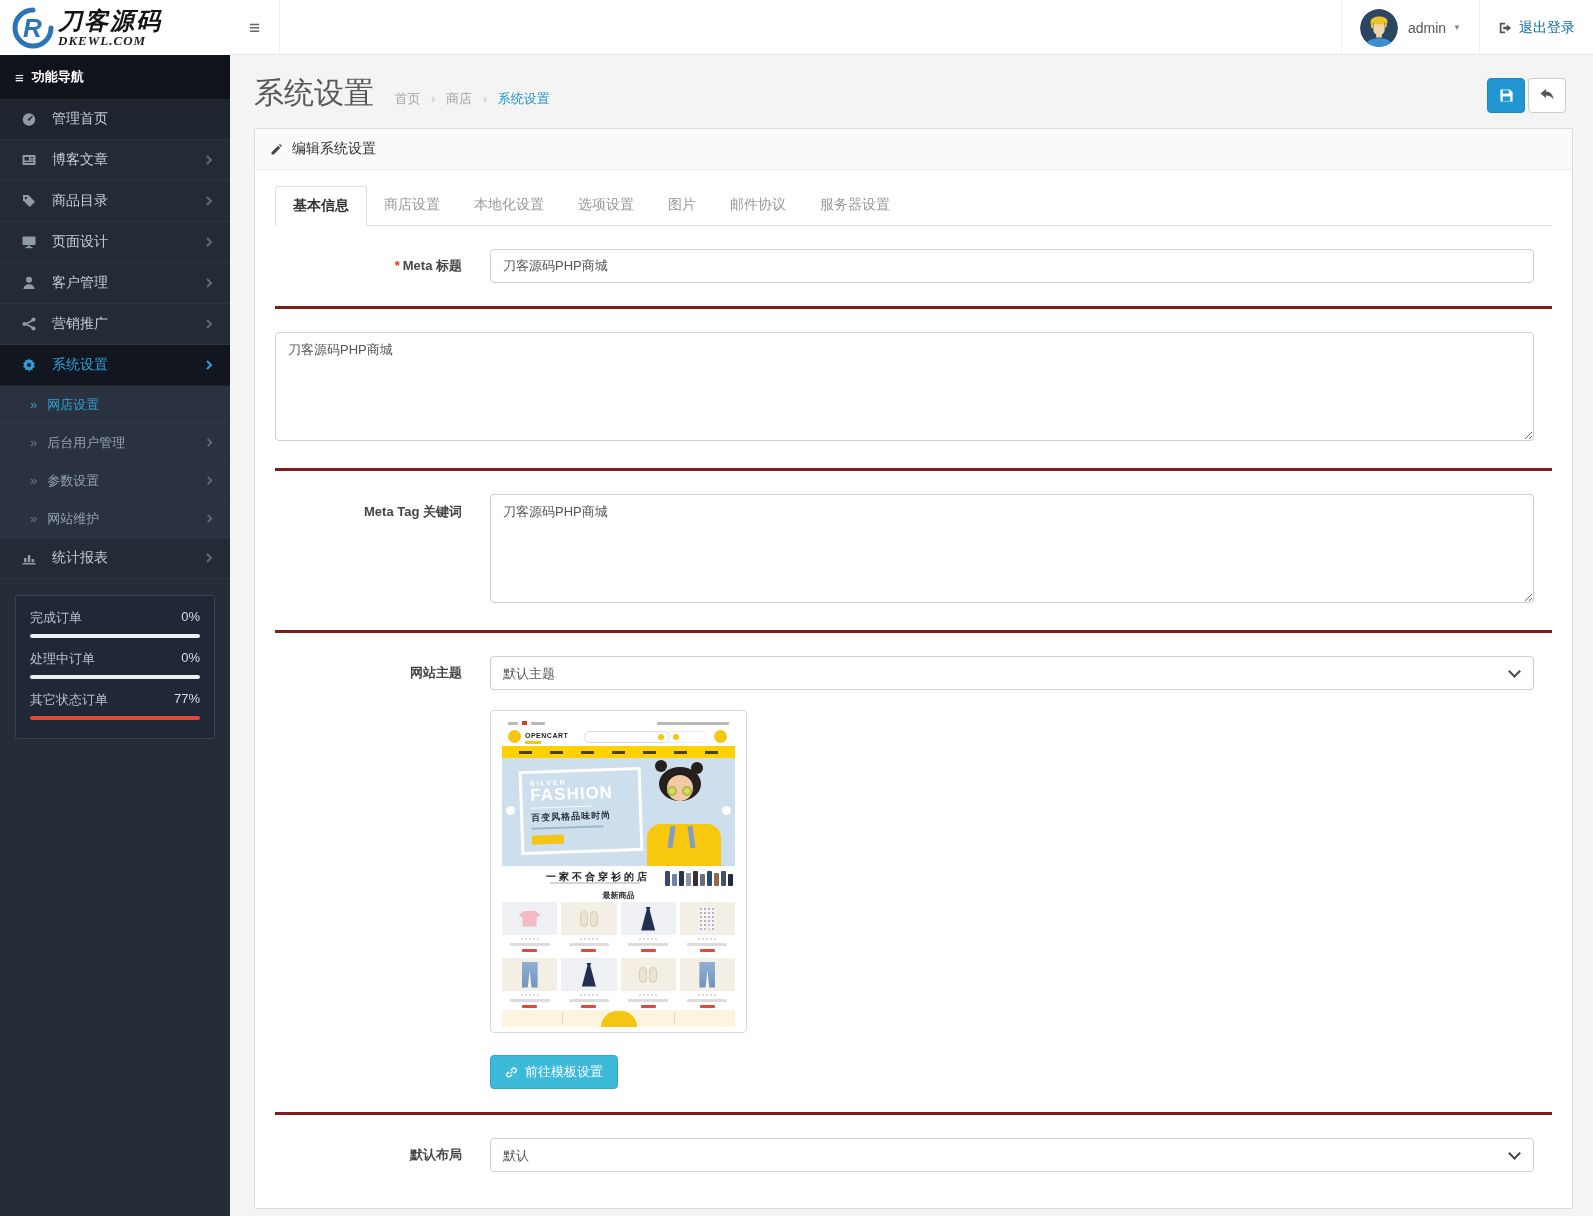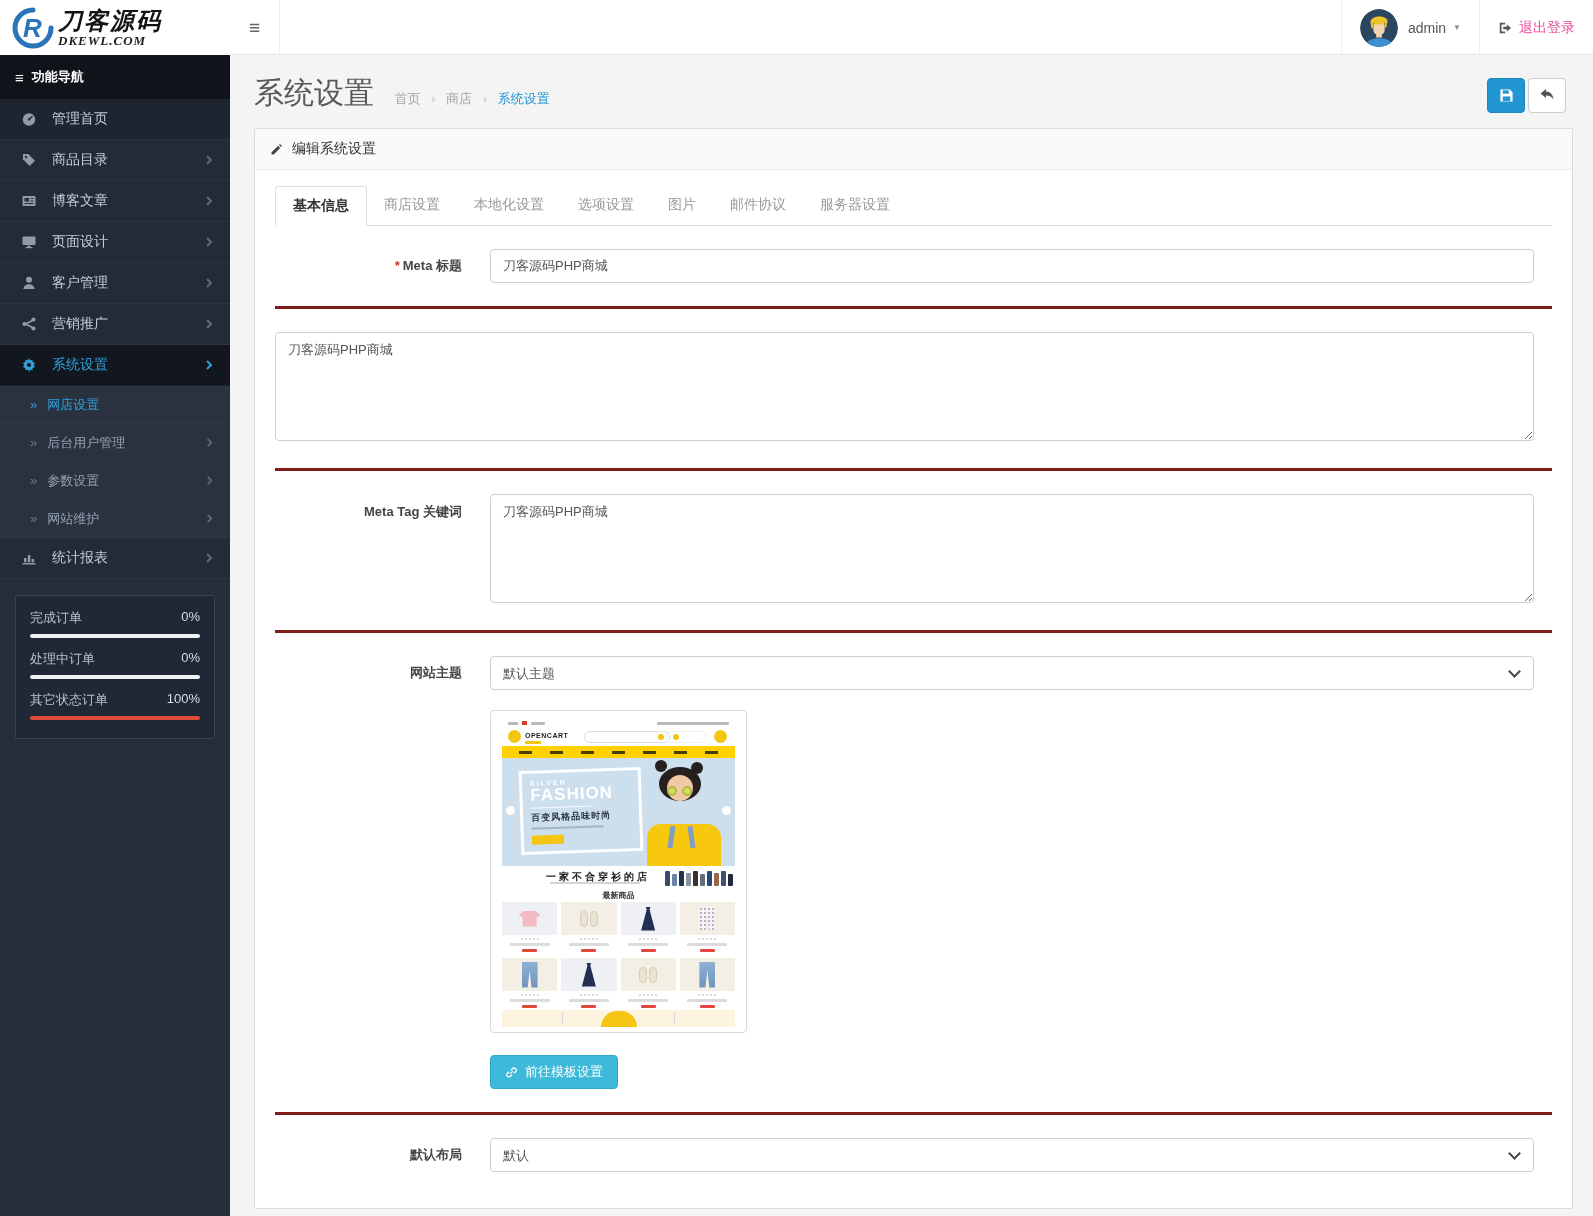--- a/index.html
+++ b/index.html
@@ -14,21 +14,21 @@
   .logo-txt { margin-left:2px; line-height:1; }
   .logo-cn { font-size:24px; font-weight:900; font-style:italic; color:#141414; letter-spacing:2px; white-space:nowrap; }
   .logo-en { font-size:13px; font-weight:800; font-style:italic; color:#1c1c1c; letter-spacing:1px; margin-top:1px;font-family:Liberation Serif, serif; }
   .hamburger-cell { position:absolute; left:230px; top:0; width:50px; height:55px; border-right:1px solid #f0f0f0; display:flex; align-items:center; justify-content:center; cursor:pointer; }
   .hamburger-cell span { font-size:19px; color:#666; }
   .topbar-right { position:absolute; right:0; top:0; height:55px; display:flex; align-items:stretch; }
   .tb-cell { display:flex; align-items:center; padding:0 18px; border-left:1px solid #f0f0f0; cursor:pointer; }
   .avatar { width:38px; height:38px; border-radius:50%; overflow:hidden; margin-right:10px; }
   .tb-user { font-size:14px; color:#555; }
   .caret { font-size:8px; color:#888; margin-left:7px; }
-  .tb-logout { font-size:14px; color:#ec4899; display:flex; align-items:center; gap:7px; }
+  .tb-logout { font-size:14px; color:#0369a1; display:flex; align-items:center; gap:7px; }
   .tb-logout svg { fill:#555; }
 
   
   .sidebar { position:absolute; left:0; top:55px; bottom:0; width:230px; background:#252d38; z-index:4; }
   .nav-header { height:44px; background:#0f141b; color:#fff; font-size:13px; font-weight:bold; display:flex; align-items:center; padding:0 15px; gap:8px; }
   .nav-header .bars { font-size:15px; }
   .menu-item { height:41px; display:flex; align-items:center; padding:0 16px 0 21px; background:#242b36; border-bottom:1px solid rgba(255,255,255,0.05); color:#c3cdd5; font-size:14px; cursor:pointer; position:relative; }
   .menu-item.first { background:#1e2530; }
   .menu-item .mi-ico { width:16px; height:16px; margin-right:15px; fill:#8f9ba6; flex:0 0 16px; }
   .menu-item .chev { margin-left:auto; width:10px; height:10px; stroke:#5d6b7a; stroke-width:2; fill:none; }
@@ -184,45 +184,45 @@
   <div class="menu-item first">
     <svg class="mi-ico" viewBox="0 0 16 16">
         <circle cx="8" cy="8.5" r="6.2"></circle>
         <line x1="8" y1="8.5" x2="11.4" y2="5.2" stroke="#252d38" stroke-width="1.6"></line>
         <circle cx="8" cy="8.5" r="1.2" fill="#252d38"></circle>
       </svg>
     <span>管理首页</span>
   </div>
   <div class="menu-item">
     <svg class="mi-ico" viewBox="0 0 16 16">
-        <path d="M2 2h5.3L14 8.7 8.7 14 2 7.3z"></path>
-        <circle cx="5" cy="5" r="1.2" fill="#252d38"></circle>
-      </svg>
-    <span>商品目录</span>
-    <svg class="chev" viewBox="0 0 10 10">
-        <path d="M3 1l4 4-4 4"></path>
-      </svg>
-  </div>
-  <div class="menu-item">
-    <svg class="mi-ico" viewBox="0 0 16 16">
         <rect x="1.5" y="3" width="13" height="10" rx="1"></rect>
         <g fill="#252d38">
           <rect x="3.5" y="5" width="4.5" height="3.5"></rect>
           <rect x="9.5" y="5" width="3" height="1"></rect>
           <rect x="9.5" y="7.5" width="3" height="1"></rect>
           <rect x="3.5" y="10" width="9" height="1"></rect>
         </g>
       </svg>
     <span>博客文章</span>
     <svg class="chev" viewBox="0 0 10 10">
         <path d="M3 1l4 4-4 4"></path>
       </svg>
   </div>
   <div class="menu-item">
     <svg class="mi-ico" viewBox="0 0 16 16">
+        <path d="M2 2h5.3L14 8.7 8.7 14 2 7.3z"></path>
+        <circle cx="5" cy="5" r="1.2" fill="#252d38"></circle>
+      </svg>
+    <span>商品目录</span>
+    <svg class="chev" viewBox="0 0 10 10">
+        <path d="M3 1l4 4-4 4"></path>
+      </svg>
+  </div>
+  <div class="menu-item">
+    <svg class="mi-ico" viewBox="0 0 16 16">
         <rect x="1.5" y="2.5" width="13" height="8.5" rx="1"></rect>
         <rect x="6.5" y="11.5" width="3" height="1.5"></rect>
         <rect x="4.5" y="13" width="7" height="1.2"></rect>
       </svg>
     <span>页面设计</span>
     <svg class="chev" viewBox="0 0 10 10">
         <path d="M3 1l4 4-4 4"></path>
       </svg>
   </div>
   <div class="menu-item">
@@ -314,21 +314,21 @@
         <span>处理中订单</span>
         <span class="pct">0%</span>
       </div>
       <div class="stat-track">
           <div class="stat-fill" style="width: 0%;"></div>
         </div>
     </div>
     <div class="stat-row">
       <div class="stat-line">
         <span>其它状态订单</span>
-        <span class="pct">100%</span>
+        <span class="pct">77%</span>
       </div>
       <div class="stat-track">
           <div class="stat-fill" style="width: 100%;"></div>
         </div>
     </div>
   </div>
 </div>
 
 <div class="content">
   <div class="page-head">

